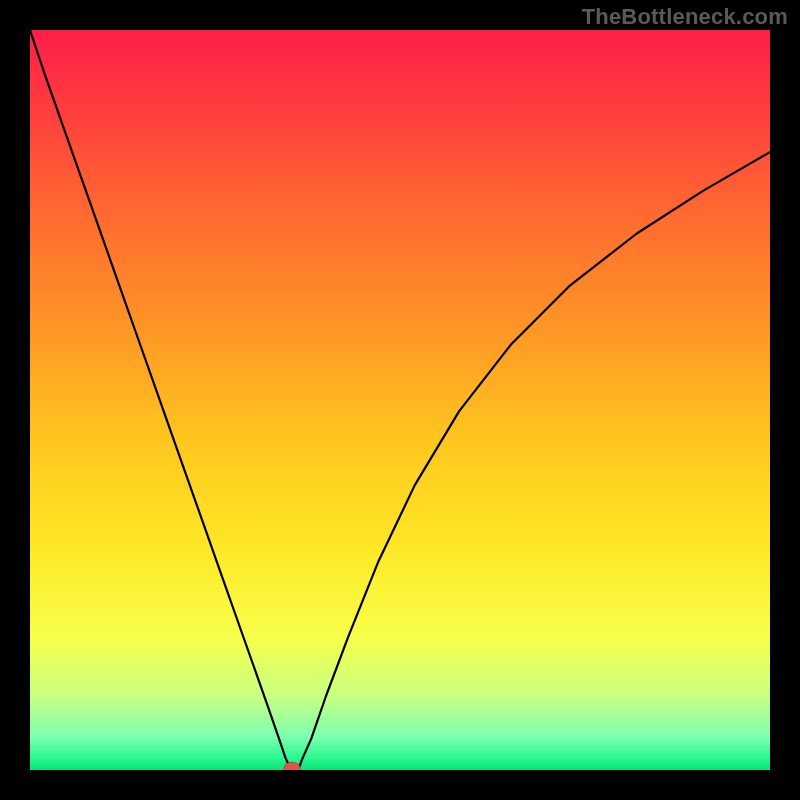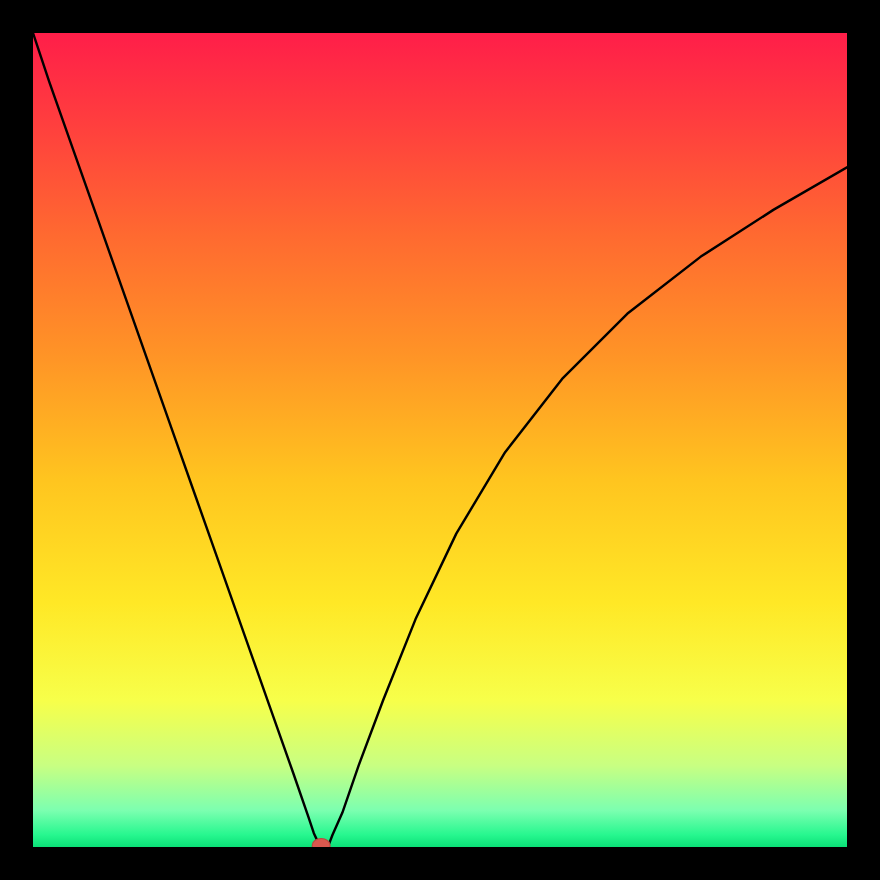--- a/index.html
+++ b/index.html
@@ -48,20 +48,21 @@
   .marker {
     fill: #d9584e;
     stroke: #b94a41;
     stroke-width: 1;
   }
 </style>
 </head>
 <body>
 
 <div class="frame">
+  <div class="watermark">TheBottleneck.com</div>
 
   <div class="plot">
     <svg id="chart-svg" viewBox="0 0 740 740" width="740" height="740">
       <defs>
         <linearGradient id="bg-grad" x1="0" y1="0" x2="0" y2="1">
             <stop offset="0%" stop-color="#ff1e49"></stop>
             <stop offset="10%" stop-color="#ff3b3f"></stop>
             <stop offset="25%" stop-color="#ff6a30"></stop>
             <stop offset="40%" stop-color="#ff9526"></stop>
             <stop offset="55.00000000000001%" stop-color="#ffc51f"></stop>

